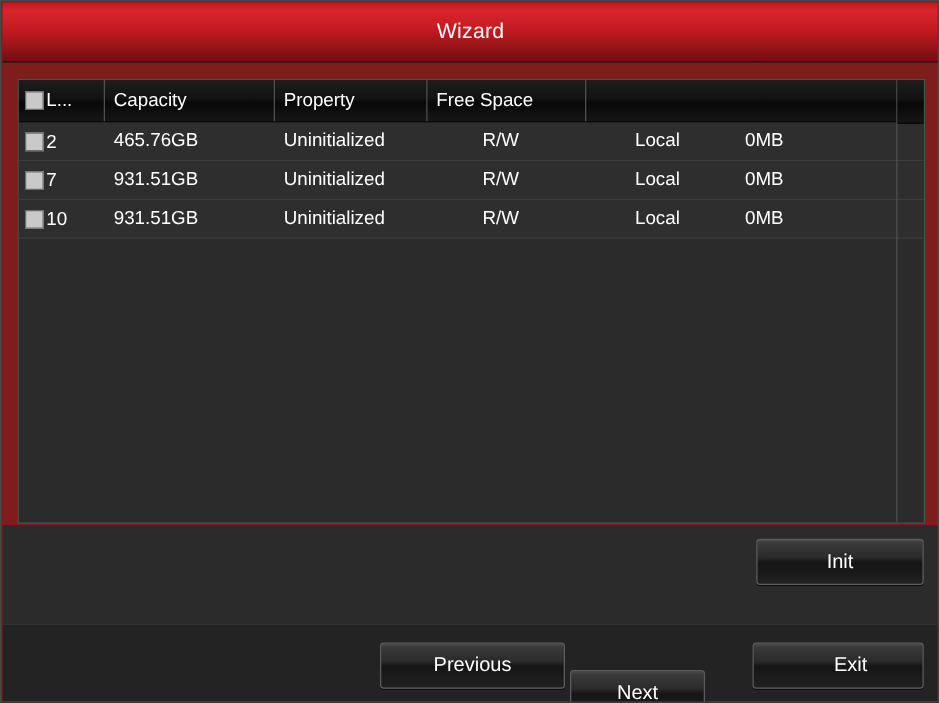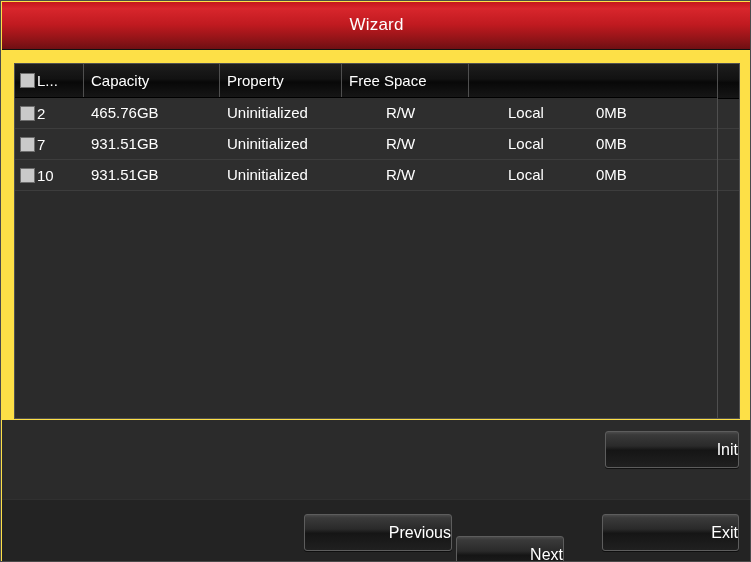--- a/index.html
+++ b/index.html
@@ -13,21 +13,21 @@
     font-family: "Liberation Sans", sans-serif;
     -webkit-font-smoothing: none;
   }
 
   .dialog {
     position: absolute;
     left: 0; top: 0;
     width: 751px;
     height: 562px;
     box-sizing: border-box;
-    background: #fde047;
+    background: #7f1d1d;
     border: 1px solid #4a4a4a;
     overflow: hidden;
   }
 
   
   .titlebar {
     position: absolute;
     left: 1px; top: 1px;
     width: 749px;
     height: 47px;
@@ -175,21 +175,21 @@
 
   
   .btn {
     position: absolute;
     box-sizing: border-box;
     background: linear-gradient(to bottom, #4b4b4b 0%, #3a3a3a 8%, #2a2a2a 40%, #151515 52%, #202020 100%);
     border: 1px solid #5d5d5d;
     border-radius: 3px;
     color: #ffffff;
     font-size: 16px;
-    text-align: right;
+    text-align: center;
     line-height: 35px;
     cursor: pointer;
     box-shadow: 0 1px 0 rgba(0,0,0,0.6);
   }
   .btn-init     { left: 604px; top: 430px; width: 134px; height: 37px; }
   .btn-previous { left: 303px; top: 513px; width: 148px; height: 37px; }
   .btn-next     { left: 455px; top: 535px; width: 108px; height: 37px; }
   .btn-exit     { left: 601px; top: 513px; width: 137px; height: 37px; padding-left: 20px; }
 </style>
 </head>

